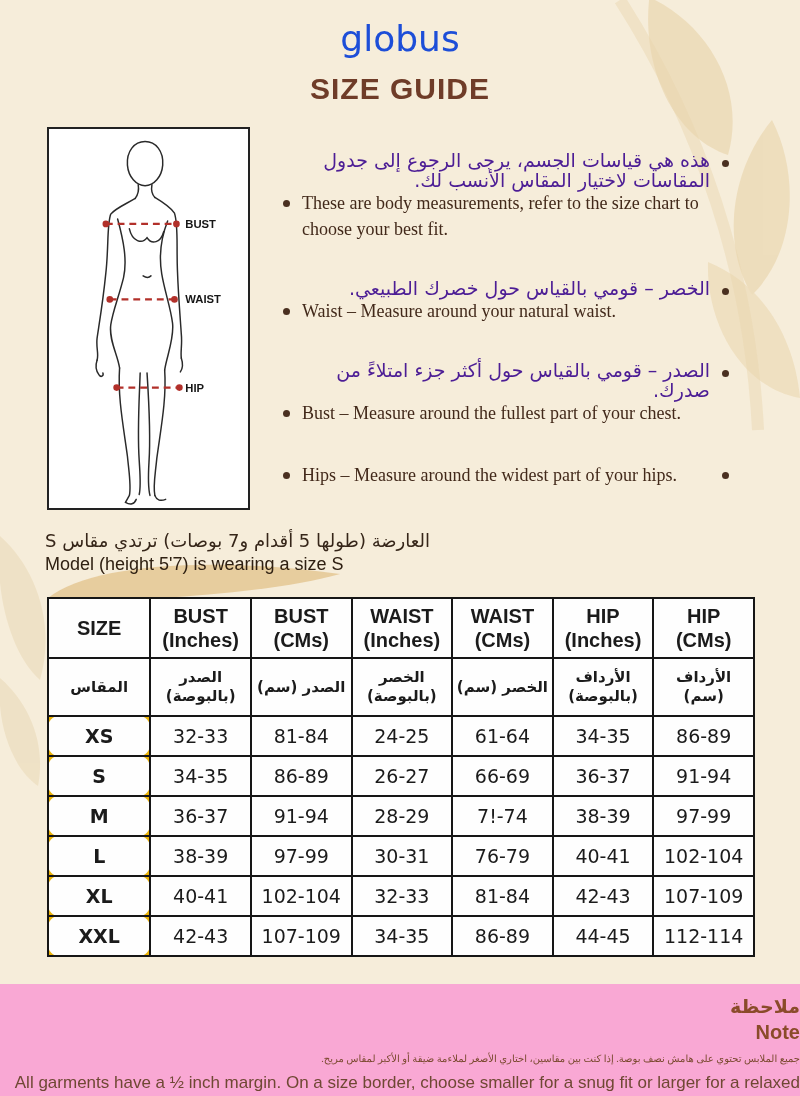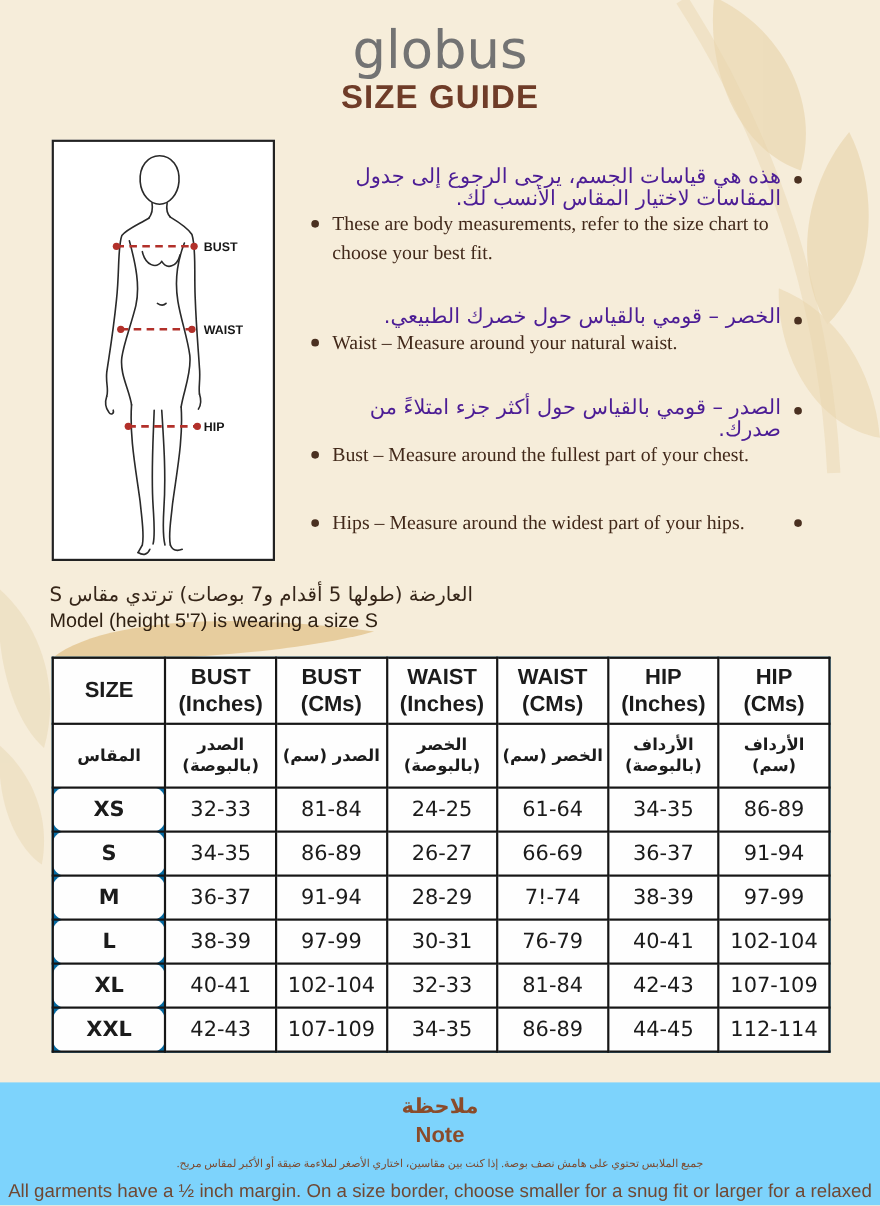--- a/index.html
+++ b/index.html
@@ -4,22 +4,22 @@
 <style>
   html,body{margin:0;padding:0;background:#f6edda;}
   #page{position:relative;width:800px;height:1096px;overflow:hidden;background:#f6edda;
         font-family:"Liberation Sans",sans-serif;margin:0 auto;}
   .deco{position:absolute;pointer-events:none;}
   .deco-tr{top:0;right:0;}
   .deco-left{top:528px;left:0;}
   .deco-gold{top:558px;left:40px;}
 
   .brand{position:absolute;top:18px;left:0;width:100%;text-align:center;
-         font-family:"DejaVu Sans",sans-serif;font-size:48px;font-weight:500;
-         color:#737373;letter-spacing:0px;}
+         font-family:"DejaVu Sans",sans-serif;font-size:36px;font-weight:500;
+         color:#1d4ed8;letter-spacing:0px;}
   .title{position:absolute;top:72px;left:0;width:100%;text-align:center;
          font-size:30px;font-weight:bold;color:#6f3c28;letter-spacing:1px;}
 
   .figure-box{position:absolute;left:47px;top:127px;width:203px;height:383px;
               background:#ffffff;border:2px solid #222;box-sizing:border-box;}
   .figure-box svg{display:block;width:100%;height:100%;}
 
   .points{position:absolute;left:280px;top:150px;width:452px;}
   .point-group{margin-bottom:36px;}
   .point{position:relative;line-height:26px;}
@@ -31,35 +31,35 @@
             font-size:19px;color:#4c1d95;line-height:20px;}
   .point.ar .dot{right:3px;}
 
   .model-note{position:absolute;left:45px;top:529px;width:470px;}
   .model-ar{direction:rtl;text-align:left;font-family:"DejaVu Sans",sans-serif;
             font-size:18px;color:#33231489;color:#362619;line-height:24px;}
   .model-en{font-family:Liberation Sans, sans-serif;font-size:18px;
             color:#2f2012;line-height:23px;}
 
   table.size-table{position:absolute;left:47px;top:597px;width:708px;
-                   border-collapse:collapse;table-layout:fixed;background:#0369a1;}
+                   border-collapse:collapse;table-layout:fixed;background:#eab308;}
   .size-table th,.size-table td{border:2px solid #161616;text-align:center;vertical-align:middle;
                    padding:0;color:#1b1b1b;background:#fefefe;}
   .size-table col.c-size{width:14.5%;}
   tr.en-head th{height:58px;font-size:20px;font-weight:bold;line-height:24px;
                 font-family:"Liberation Sans",sans-serif;}
   tr.ar-head th{height:56px;font-family:"DejaVu Sans",sans-serif;font-size:15px;
                 font-weight:bold;line-height:19px;}
   .size-table tbody td{height:38px;font-family:"DejaVu Sans",sans-serif;font-size:19px;}
   .size-table tbody td.size-cell{font-weight:bold;font-size:19px;border-radius:11px;}
   .hl:empty{display:none;}
   .hl{display:block;}
 
-  .note{position:absolute;left:0;top:984px;width:100%;height:112px;background:#7dd3fc;
-        text-align:center;box-sizing:border-box;padding-top:10px;}
+  .note{position:absolute;left:0;top:984px;width:100%;height:112px;background:#f9a8d4;
+        text-align:right;box-sizing:border-box;padding-top:10px;}
   .note-h-ar{font-family:"DejaVu Sans",sans-serif;font-size:19px;font-weight:bold;color:#8a4b2a;line-height:25px;}
   .note-h-en{font-size:20px;font-weight:bold;color:#8a4b2a;line-height:26px;}
   .note-b-ar{font-family:Liberation Serif, serif;font-size:10px;color:#7b4a30;line-height:24px;margin-top:2px;}
   .note-b-en{font-size:17px;color:#6f4833;line-height:23px;}
 </style>
 </head>
 <body>
 
 <div id="page">
 

